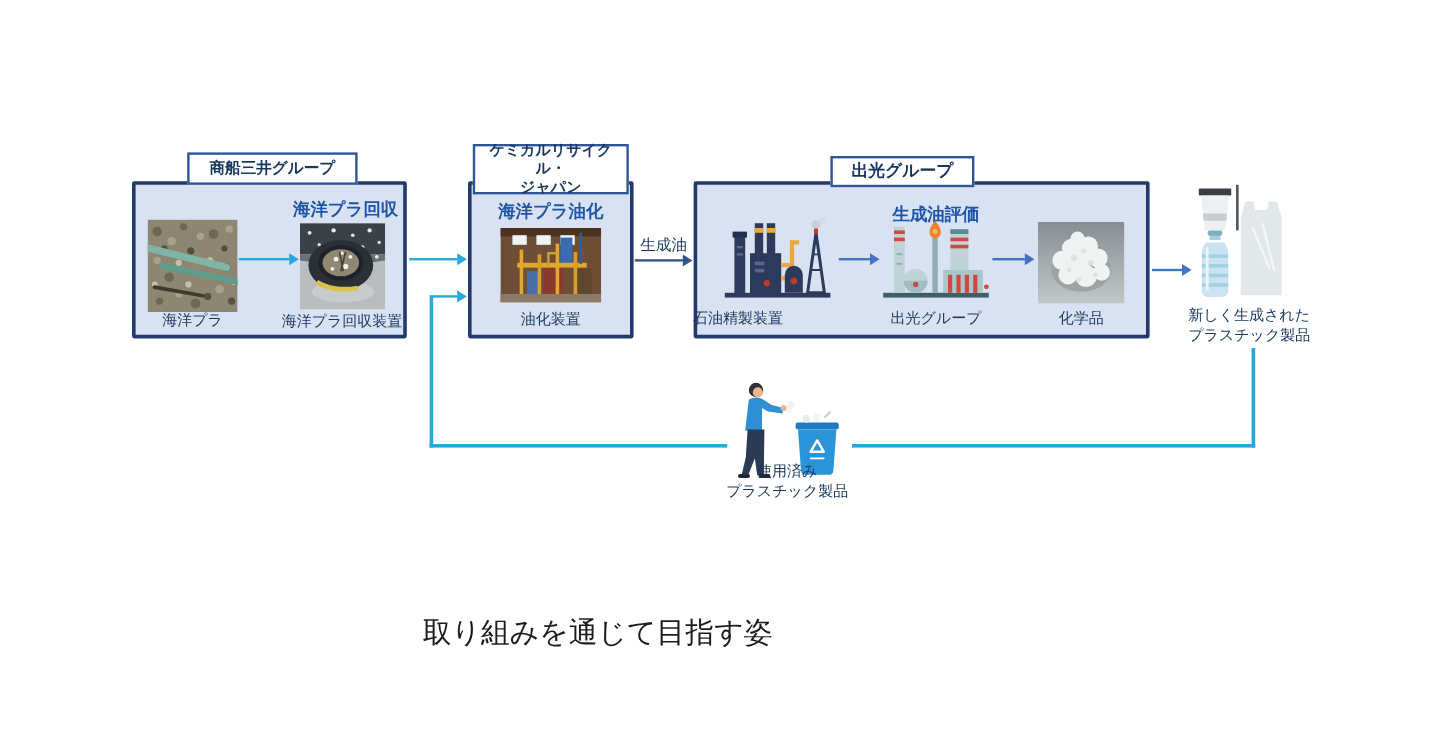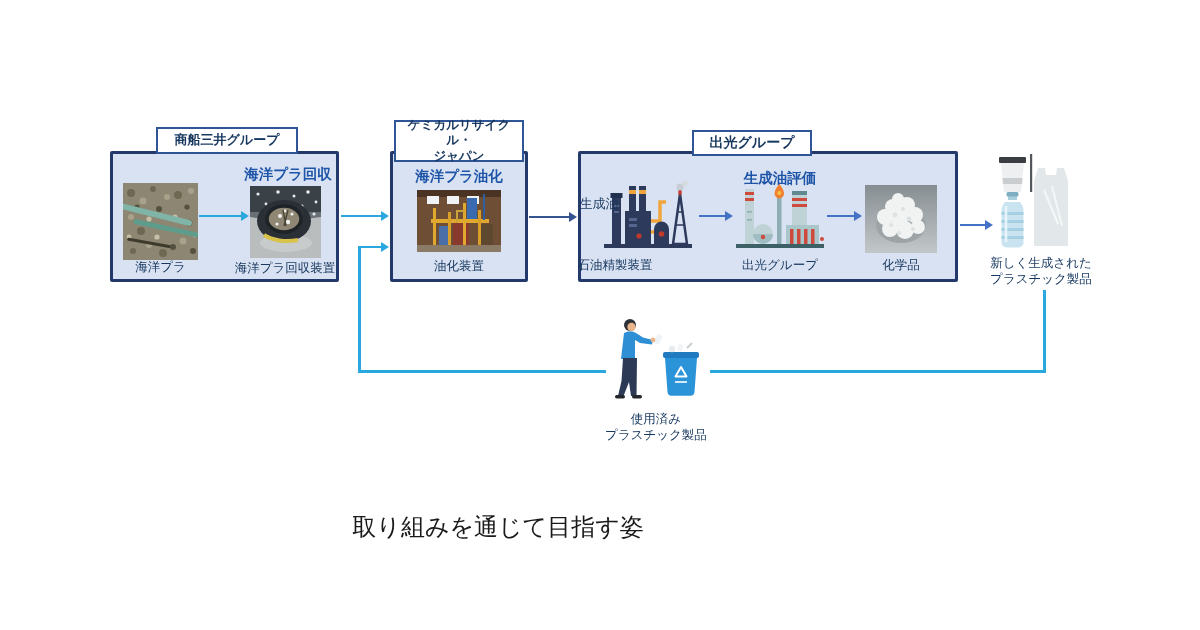--- a/index.html
+++ b/index.html
@@ -237,21 +237,21 @@
   <div class="pcap" style="left:729px;top:257px;width:102px;">出光グループ</div>
   <div class="pcap" style="left:864px;top:257px;width:74px;">化学品</div>
 
   <div class="harrow" style="left:199px;top:215px;width:42px;color:#29A8E0;"></div>
   <div class="harrow" style="left:341px;top:215px;width:40px;color:#29A8E0;"></div>
   <div class="harrow" style="left:529px;top:216px;width:40px;color:#35538F;"></div>
   <div class="harrow" style="left:699px;top:215px;width:26px;color:#4472C4;"></div>
   <div class="harrow" style="left:827px;top:215px;width:27px;color:#4472C4;"></div>
   <div class="harrow" style="left:960px;top:224px;width:25px;color:#4472C4;"></div>
 
-  <div class="oil-label" style="left:529px;top:195px;width:48px;margin-left:46px;">生成油</div>
+  <div class="oil-label" style="left:529px;top:195px;width:48px;">生成油</div>
 
   <div class="vline" style="left:1043px;top:290px;height:83px;"></div>
   <div class="hline" style="left:358px;top:370px;width:688px;"></div>
   <div class="vline" style="left:358px;top:246px;height:127px;"></div>
   <div class="harrow" style="left:360px;top:246px;width:21px;color:#29A8E0;"></div>
 
   <div class="photo" style="left:992px;top:152px;">
     <svg width="82" height="100" viewBox="0 0 82 100">
       <path d="M46 16 l-4 13 v65 h34 v-65 l-4 -13 h-7 l-1 7 h-10 l-1 -7 z" fill="#E2E8E9"></path>
       <path d="M52 38 l14 34 M60 34 l10 40" stroke="#F4F7F7" stroke-width="2"></path>
@@ -290,20 +290,20 @@
 
       <circle cx="24" cy="9" r="6" fill="#2E3138"></circle>
       <circle cx="25.5" cy="11" r="4.2" fill="#E9B58C"></circle>
       <path d="M18 17 q6.5 -3.5 12 0 l7 4.5 10 2.5 -1 4.5 -12 -1.5 -5 -3 v19 h-14 z" fill="#2F8FD4"></path>
       <circle cx="47" cy="24" r="2.4" fill="#E9B58C"></circle>
       <path d="M17 42 l-1.5 23 -3.5 15 h5.5 l5.5 -14 2 14 h5.5 l0.5 -38 z" fill="#2C3A55"></path>
       <rect x="9" y="79" width="10" height="3.4" rx="1.7" fill="#23262B"></rect>
       <rect x="26" y="79" width="10" height="3.4" rx="1.7" fill="#23262B"></rect>
     </svg>
   </div>
-  <div class="pcap" style="left:590px;top:411px;width:132px;">
+  <div class="pcap" style="left:590px;top:385px;width:132px;">
     <div>使用済み</div>
     <div>プラスチック製品</div>
   </div>
 
   <div class="title" style="top:511px;">取り組みを通じて目指す姿</div>
 
 </div>
 
 </body></html>

